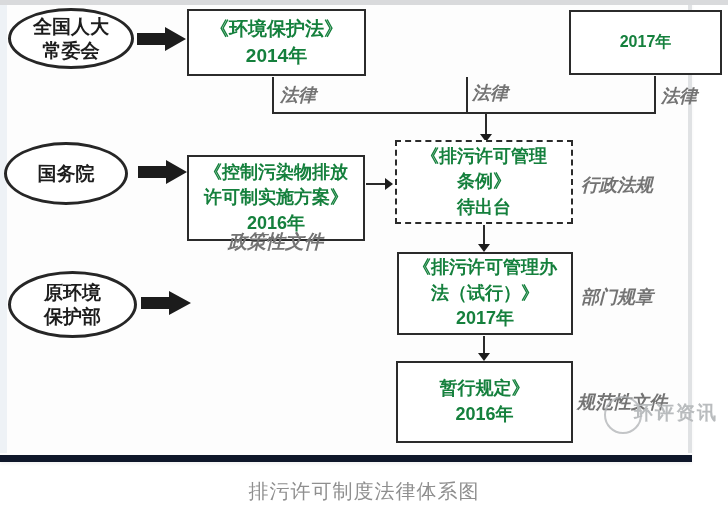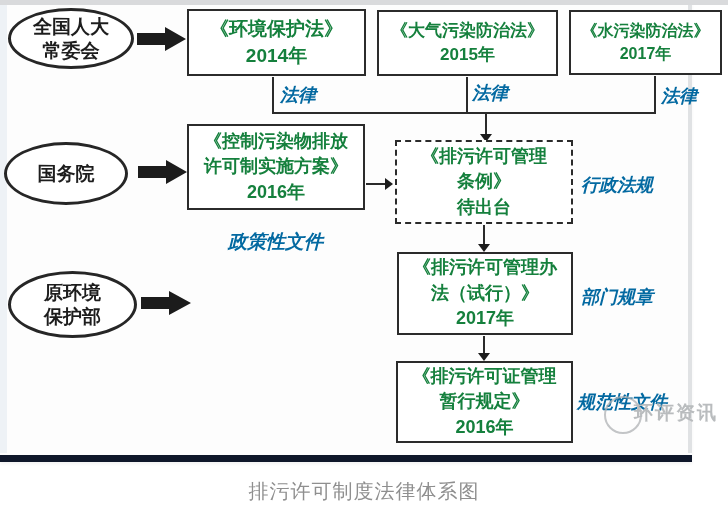--- a/index.html
+++ b/index.html
@@ -25,21 +25,21 @@
     box-sizing:border-box;
   }
   .box{
     position:absolute;border:2px solid #2b2b2b;background:#fff;
     display:flex;flex-direction:column;align-items:center;justify-content:center;
     font-weight:700;color:#15803d;text-align:left;line-height:1.42;
     box-sizing:border-box;
   }
   .box.dashed{border-style:dashed;}
   .cat-label{
-    position:absolute;font-weight:700;font-style:italic;color:#0369a1;
+    position:absolute;font-weight:700;font-style:italic;color:#737373;
     font-family:"DejaVu Serif","Liberation Serif",serif;
     font-size:18px;white-space:nowrap;
   }
   .watermark-circle{
     position:absolute;left:604px;top:396px;width:34px;height:34px;
     border:2px solid rgba(175,178,180,.75);border-radius:50%;
   }
   .watermark-text{
     position:absolute;left:634px;top:400px;font-size:19px;letter-spacing:2px;
     color:#b9bcbe;font-weight:700;white-space:nowrap;
@@ -87,49 +87,43 @@
   </div>
   <div class="actor" style="left:8px;top:271px;width:129px;height:67px;">
     <div>原环境</div>
     <div>保护部</div>
   </div>
 
   <div class="box" style="left:187px;top:9px;width:179px;height:67px;font-size:19px;">
     <div>《环境保护法》</div>
     <div>2014年</div>
   </div>
-  <div class="box" style="left:377px;top:10px;width:181px;height:66px;font-size:17px;">
-    <div>《大气污染防治法》</div>
-    <div>2015年</div>
-  </div>
   <div class="box" style="left:569px;top:10px;width:153px;height:65px;font-size:16px;">
-    <div>《水污染防治法》</div>
     <div>2017年</div>
   </div>
 
-  <div class="box" style="left:187px;top:124px;width:178px;height:86px;font-size:18px;">
+  <div class="box" style="left:187px;top:155px;width:178px;height:86px;font-size:18px;">
     <div>《控制污染物排放</div>
     <div>许可制实施方案》</div>
     <div>2016年</div>
   </div>
 
   <div class="box dashed" style="left:395px;top:140px;width:178px;height:84px;font-size:18px;">
     <div>《排污许可管理</div>
     <div>条例》</div>
     <div>待出台</div>
   </div>
 
   <div class="box" style="left:397px;top:252px;width:176px;height:83px;font-size:18px;">
     <div>《排污许可管理办</div>
     <div>法（试行）》</div>
     <div>2017年</div>
   </div>
 
   <div class="box" style="left:396px;top:361px;width:177px;height:82px;font-size:18px;">
-    <div>《排污许可证管理</div>
     <div>暂行规定》</div>
     <div>2016年</div>
   </div>
 
   <div class="cat-label" style="left:280px;top:83px;">法律</div>
   <div class="cat-label" style="left:472px;top:81px;">法律</div>
   <div class="cat-label" style="left:661px;top:84px;">法律</div>
   <div class="cat-label" style="left:228px;top:229px;font-size:19px;">政策性文件</div>
   <div class="cat-label" style="left:581px;top:285px;">部门规章</div>
   <div class="cat-label" style="left:581px;top:173px;">行政法规</div>

